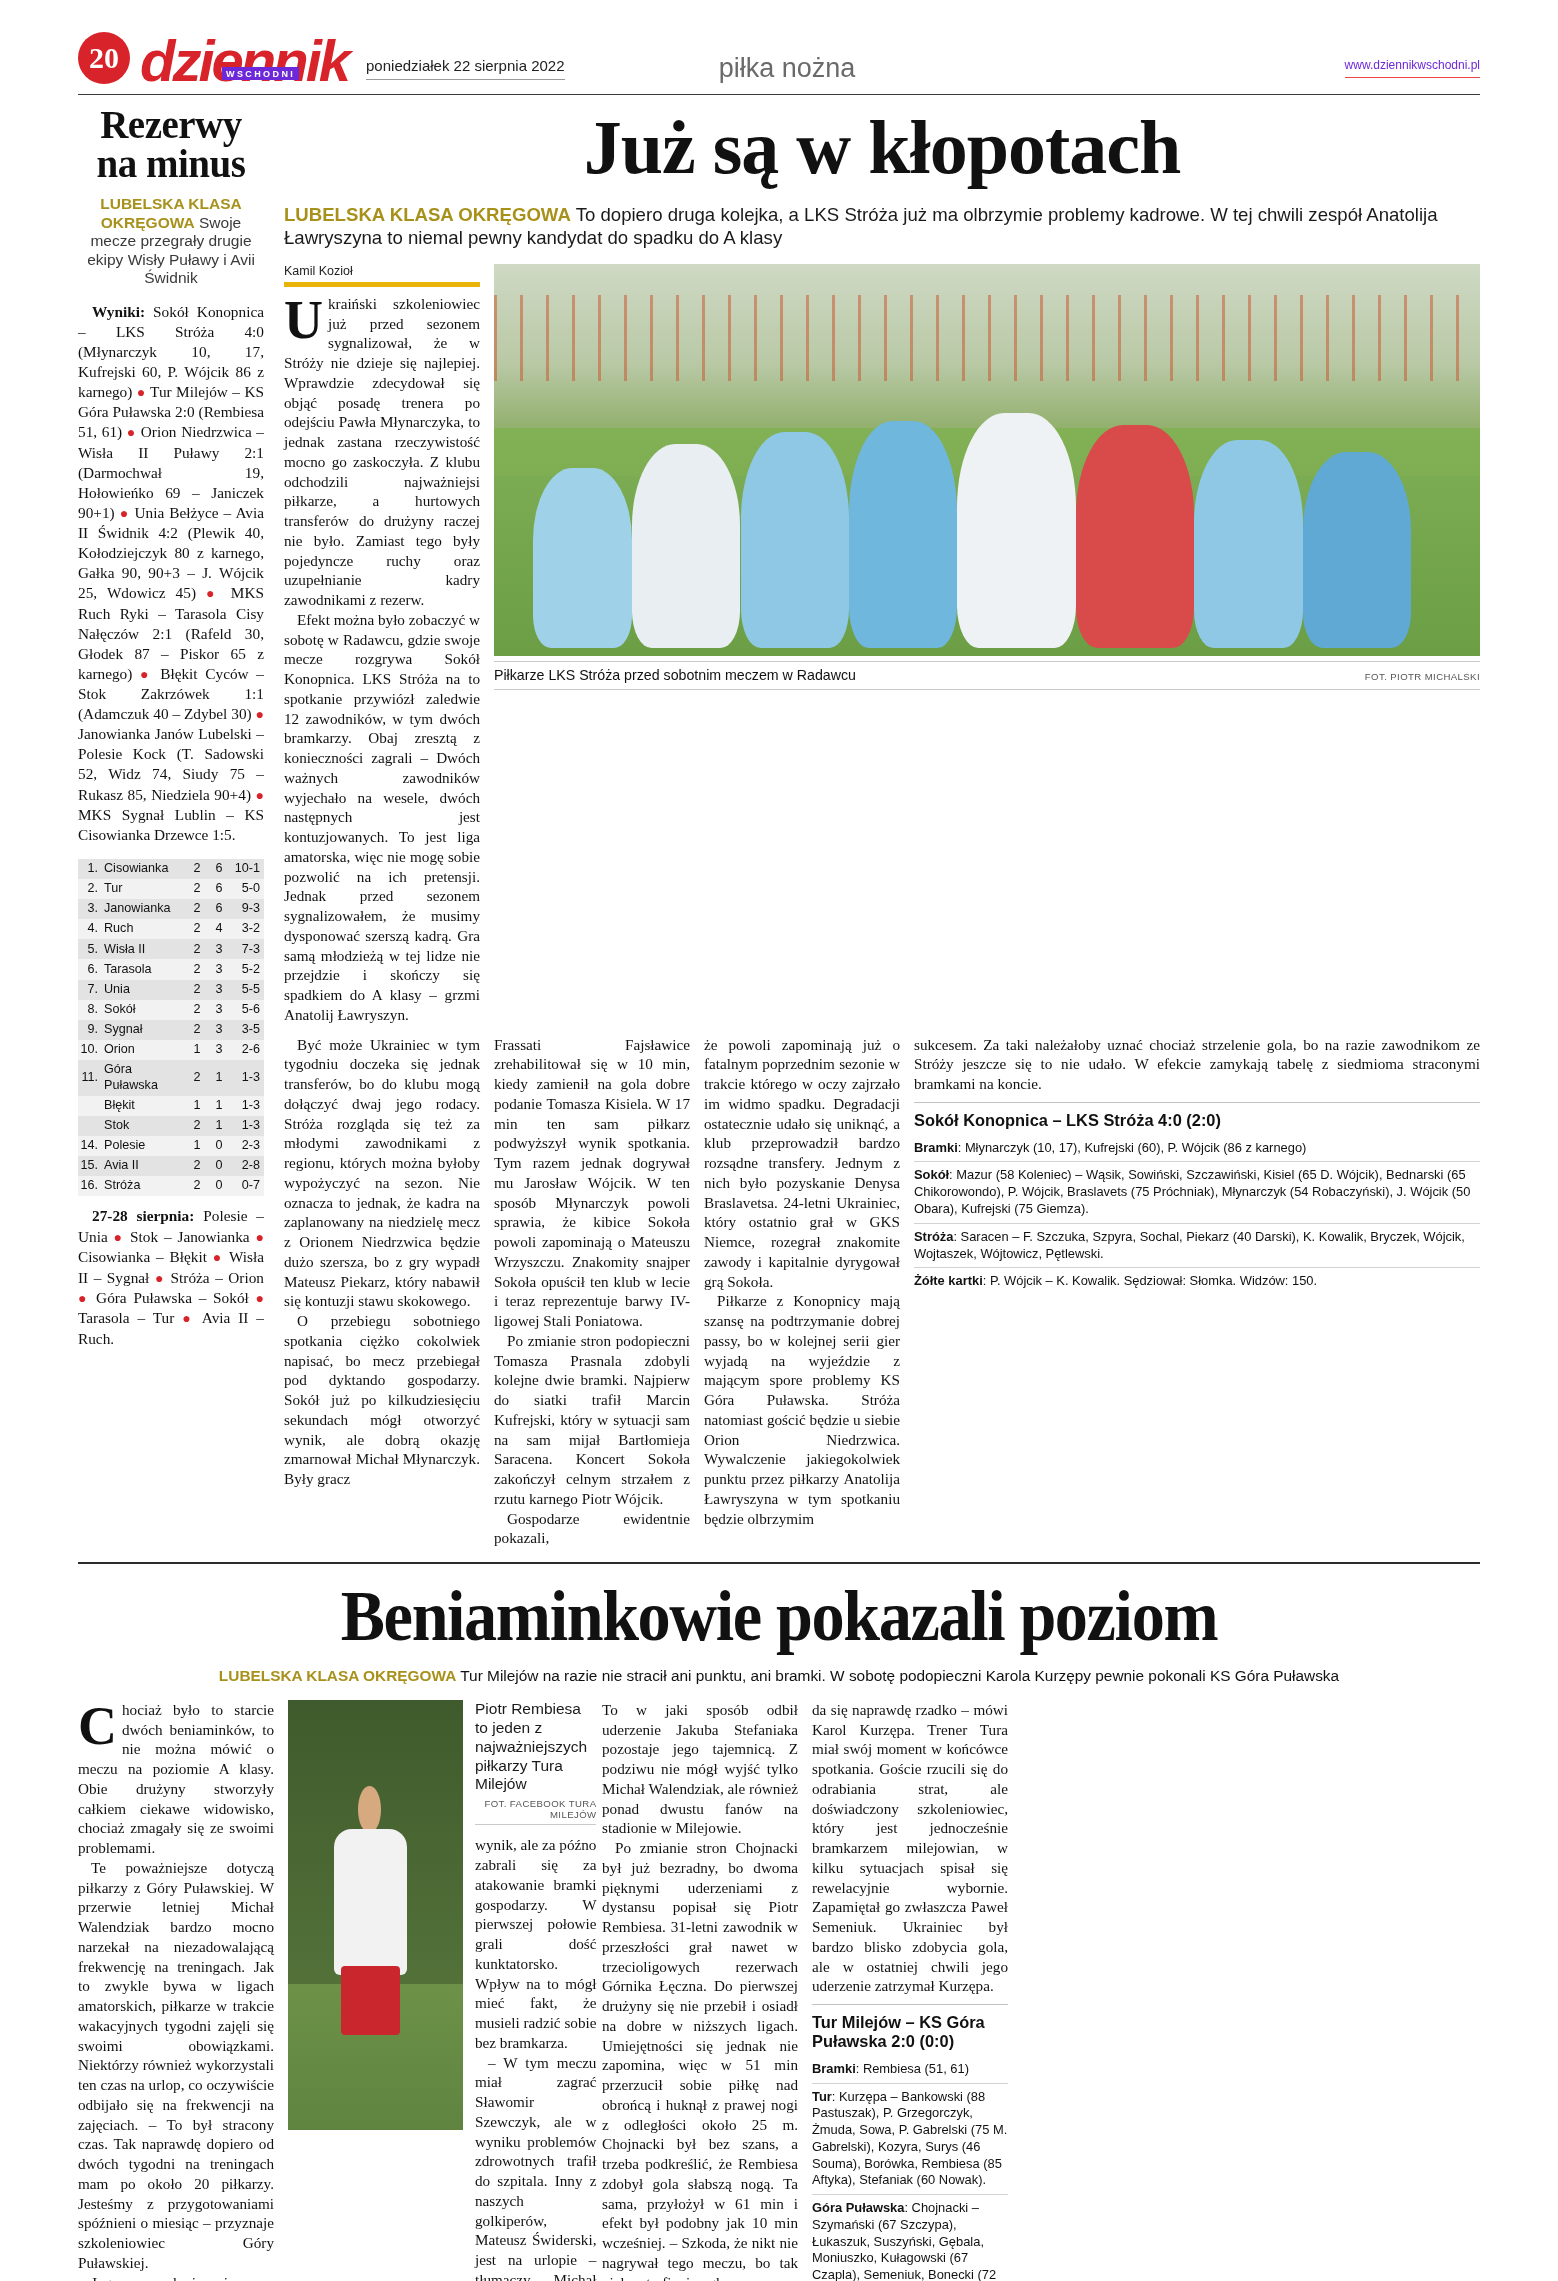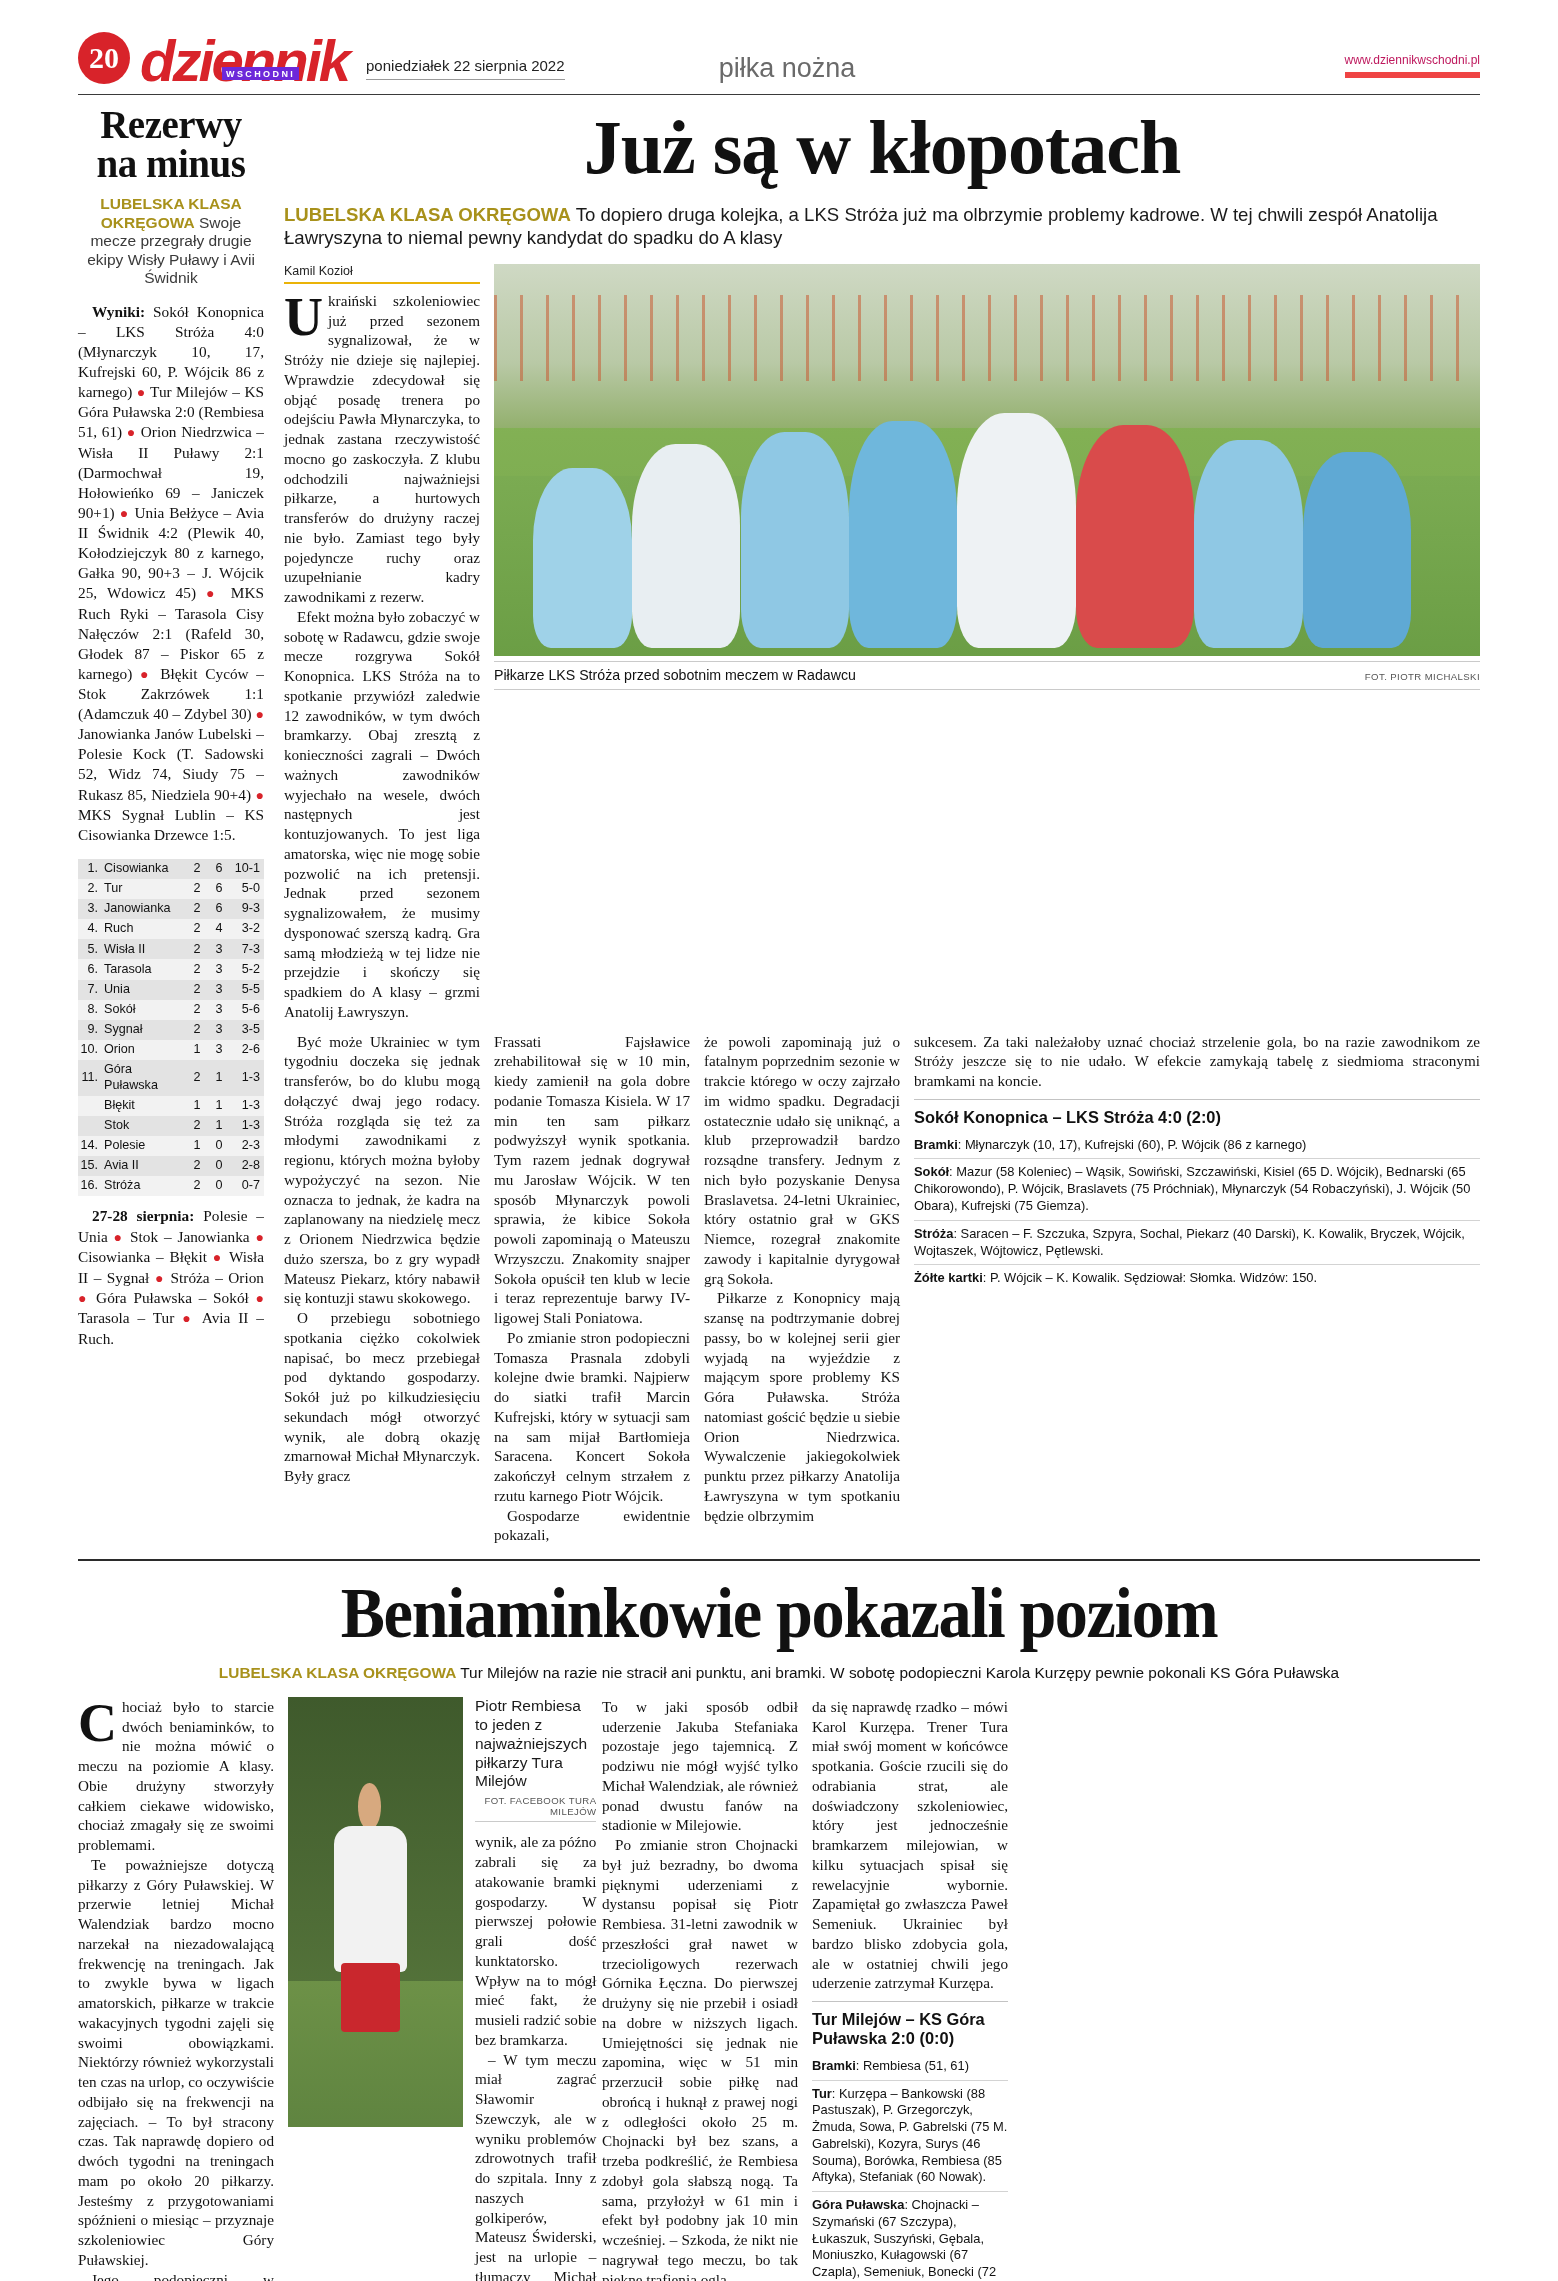--- a/index.html
+++ b/index.html
@@ -43,22 +43,22 @@
   }
   .masthead-section {
     position: absolute; left: 16px; right: 0; bottom: 8px;
     text-align: center;
     font-family: "Liberation Sans", sans-serif;
     font-size: 27px; color: #6a6a6a; font-weight: 300;
   }
   .masthead-url {
     margin-left: auto; margin-bottom: 8px;
     font-family: "Liberation Sans", sans-serif;
-    font-size: 12px; color: #be185d;
-    border-bottom: 6px solid #ef4444; padding-bottom: 5px;
+    font-size: 12px; color: #6d28d9;
+    border-bottom: 1px solid #ef4444; padding-bottom: 5px;
     position: relative; z-index: 3;
   }
   .mast-rule { border-top: 1.5px solid #3a3a3a; margin-top: 2px; }
 
   
   .story1 { display: flex; gap: 20px; margin-top: 10px; }
   .col-left { width: 186px; flex: 0 0 186px; }
   .col-main { flex: 1 1 auto; }
 
   
@@ -111,21 +111,21 @@
     margin-bottom: 14px;
   }
   .lead1 .kicker { font-weight: bold; color: #a8911b; }
 
   
   .top-area { display: flex; gap: 14px; }
   .textcol-1 { width: 196px; flex: 0 0 196px; }
   .byline {
     font-family: "Liberation Sans", sans-serif;
     font-size: 12.5px; color: #222;
-    border-bottom: 2px solid #eab308; padding-bottom: 4px; margin-bottom: 7px;
+    border-bottom: 5px solid #eab308; padding-bottom: 4px; margin-bottom: 7px;
   }
   .body { font-family: "Liberation Serif", serif; font-size: 15.2px;
           line-height: 1.30; text-align: justify; hyphens: auto; }
   .body p { text-indent: 13px; }
   .body p.noind { text-indent: 0; }
   .dropcap::first-letter {
     float: left; font-size: 54px; line-height: 0.82; font-weight: bold;
     padding: 4px 5px 0 0; font-family: "Liberation Serif", serif;
   }
   .photo-wrap { flex: 1 1 auto; }

